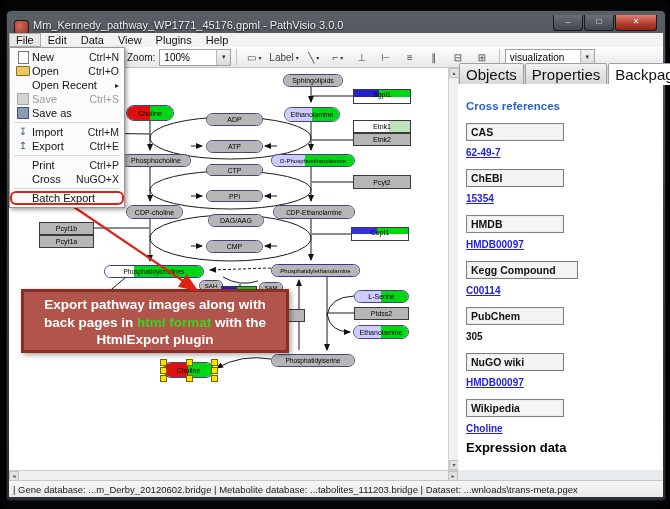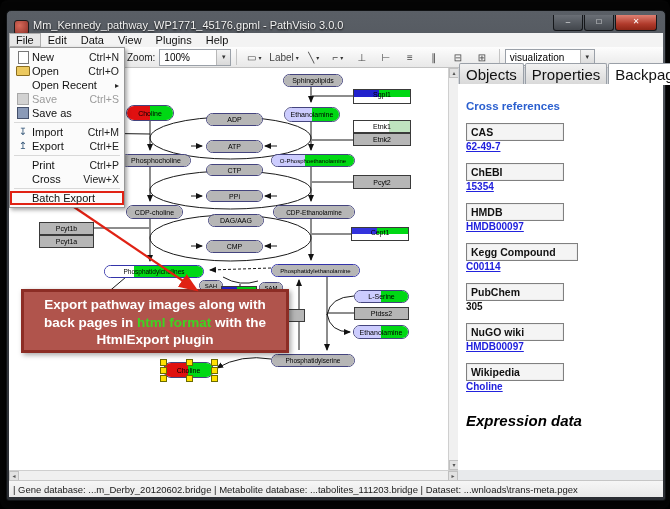--- a/index.html
+++ b/index.html
@@ -35,38 +35,38 @@
   .vscroll{position:absolute;left:441px;top:57px;width:10px;height:402px;background:#f0f0f0;border-left:1px solid #cfcfcf;box-sizing:border-box;}
   .vs-arrow{position:absolute;left:0;width:10px;height:10px;background:#e2e2e2;border:1px solid #c0c0c0;box-sizing:border-box;font-size:6px;text-align:center;line-height:8px;color:#555;}
   .panel{position:absolute;left:451px;top:57px;width:205px;height:402px;background:#dfe2e6;}
   .tabs{position:absolute;left:0;top:0;right:0;height:16px;display:flex;align-items:flex-end;background:#d4d7db;border-bottom:1px solid #9aa0a8;}
   .tab{font-size:15px;padding:2px 6px 1px;background:linear-gradient(#f2f2f2,#d9d9d9);border:1px solid #9aa0a8;border-bottom:none;margin-left:1px;color:#111;border-radius:2px 2px 0 0;}
   .tab.active{background:#fff;position:relative;top:1px;padding-bottom:2px;}
   .panel-body{position:absolute;left:0;top:16px;right:0;bottom:0;background:#fff;padding:6px 8px;box-sizing:border-box;overflow:hidden;}
   .xref-heading{font-size:11.5px;font-weight:bold;margin:10px 0 2px;}
   .xref-sec .hdr{margin-top:11px;width:88px;border:1px solid #808080;box-shadow:inset 0 0 0 1px #ececec;background:#f4f4f4;font-size:10.5px;font-weight:bold;color:#111;padding:2px 4px;}
   .xref-sec .hdr.wide{width:102px;}
-  .xref-sec .val{font-size:10px;color:#111;font-weight:bold;}
+  .xref-sec .val{margin-top:6px;font-size:10px;color:#111;font-weight:bold;}
   .xref-sec .val.link{color:#2222dd;text-decoration:underline;}
-  .panel-footer{font-size:15px;font-weight:bold;color:#000;margin-top:20px;font-style:italic;}
+  .panel-footer{font-size:13px;font-weight:bold;color:#000;margin-top:6px;}
   
   .hscroll{position:absolute;left:2px;top:459px;width:449px;height:10px;background:#f0f0f0;border-top:1px solid #cfcfcf;box-sizing:border-box;}
   .hs-arrow{position:absolute;top:0;width:10px;height:10px;background:#e2e2e2;border:1px solid #c0c0c0;box-sizing:border-box;font-size:6px;text-align:center;line-height:8px;color:#555;}
   .hfiller{position:absolute;left:451px;top:459px;width:205px;height:10px;background:#e8eaec;}
   .statusbar{position:absolute;left:2px;top:469px;right:2px;height:17px;background:linear-gradient(#f6f6f6,#e9e9e9);border-top:1px solid #c6c6c6;font-size:9.5px;color:#1a1a1a;line-height:17px;padding-left:4px;white-space:nowrap;overflow:hidden;box-sizing:border-box;}
   
   .filemenu{position:absolute;left:2px;top:36px;width:114px;background:#fbfbfb;border:1px solid #979797;box-shadow:2px 2px 4px rgba(0,0,0,.35);z-index:50;padding:2px 0;}
   .fm-item{height:14px;display:flex;align-items:center;font-size:11px;color:#111;padding:0 5px 0 4px;position:relative;}
   .fm-item .icw{width:18px;display:flex;justify-content:center;align-items:center;}
   .fm-item .lbl{flex:0 0 auto;}
   .fm-item .sc{margin-left:auto;font-size:10.5px;color:#222;}
   .fm-item .sub{margin-left:auto;font-size:8px;color:#222;}
   .fm-item.disabled .lbl,.fm-item.disabled .sc{color:#9b9b9b;}
   .fm-sep{height:1px;background:#d9d9d9;margin:2px 4px;}
-  .fm-item.hl{box-shadow:inset 0 0 0 2px #e02214;}
+  .fm-item.hl{box-shadow:inset 0 0 0 2px #e02214;border-radius:6px;}
   .ic-new{width:9px;height:11px;background:#fff;border:1px solid #777;}
   .ic-open{width:12px;height:8px;background:#ecc95f;border:1px solid #8a6d20;border-radius:1px;}
   .ic-save{width:10px;height:10px;background:#8a9ab8;border:1px solid #44506b;}
   .ic-save.dis{background:#d2d2d2;border-color:#a8a8a8;}
   .ic-glyph{font-size:10px;color:#335577;line-height:10px;}
   
   .node{position:absolute;box-sizing:border-box;z-index:5;}
   .node .rows{position:absolute;inset:0;display:flex;flex-direction:column;}
   .node .row{flex:1;}
   .node.pill{border-radius:9px;overflow:hidden;}
@@ -503,21 +503,21 @@
         </div>
         <div class="fm-sep"></div>
         <div class="fm-item">
           <span class="icw"></span>
           <span class="lbl">Print</span>
           <span class="sc">Ctrl+P</span>
         </div>
         <div class="fm-item">
           <span class="icw"></span>
           <span class="lbl">Cross</span>
-          <span class="sc">View+X</span>
+          <span class="sc">NuGO+X</span>
         </div>
         <div class="fm-sep"></div>
         <div class="fm-item hl">
           <span class="icw"></span>
           <span class="lbl">Batch Export</span>
         </div>
       </div>
 
     <div class="callout" style="background: rgb(176, 84, 76); border-color: rgb(140, 45, 37); color: rgb(255, 255, 255);">
       <span>Export pathway images along with back pages in </span><span class="hl2" style="color: rgb(62, 211, 33);">html format</span><span> with the HtmlExport plugin</span>

